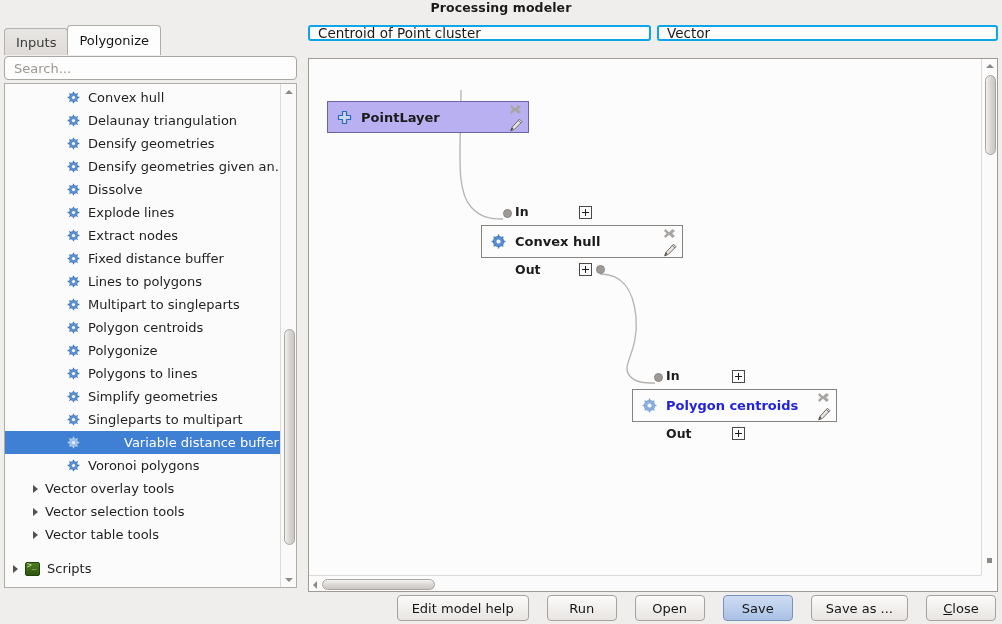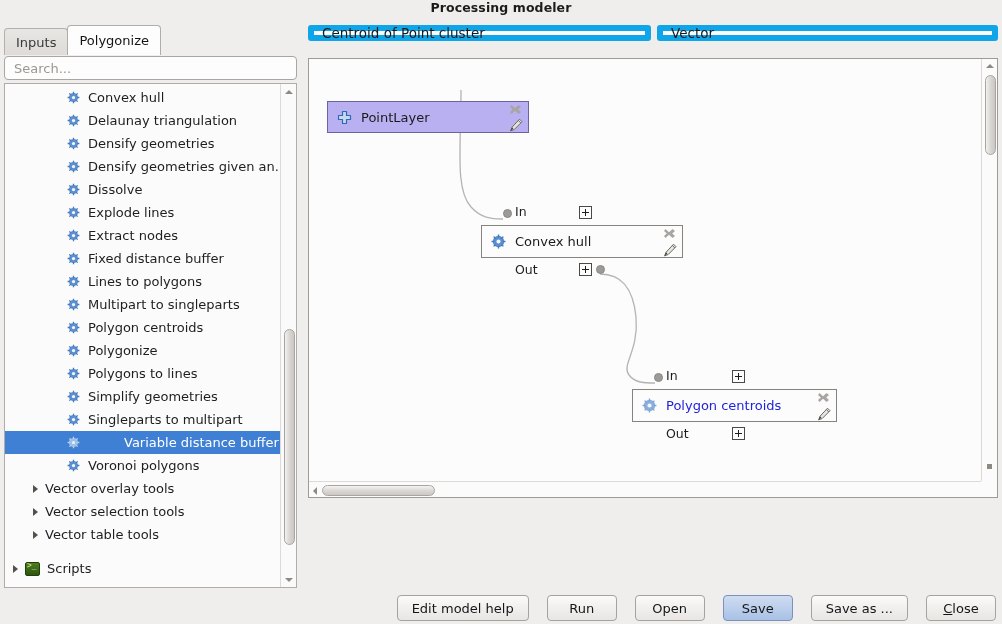--- a/index.html
+++ b/index.html
@@ -135,33 +135,34 @@
   .tri-dn { width:0;height:0;border-top:4px solid #8d8985;border-left:4px solid transparent;border-right:4px solid transparent;}
   .vthumb {
     position: absolute; left: 3px; width: 11px;
     background: linear-gradient(90deg,#f2f1f0,#d9d6d3,#c9c6c3);
     border: 1px solid #a8a5a1; border-radius: 6px;
   }
 
   
   .namefield {
     position: absolute; height: 16px;
-    background: #fdfdfd; border: 6px solid #0ea5e9; border-radius: 3px;
+    background: #fdfdfd; border: 2px solid #0ea5e9; border-radius: 3px;
     display: flex; align-items: center; padding: 0 8px;
     font-size: 13.5px; color: #1a1a1a;
   }
   #model-name-field { left: 308px; top: 25px; width: 343px; }
   #model-group-field { left: 657px; top: 25px; width: 341px; }
 
   
   .canvaswrap {
-    position: absolute; left: 308px; top: 58px; width: 690px; height: 440px;
+    position: absolute; left: 308px; top: 58px; width: 690px; height: 534px;
     background: #bef264;
     border: 1px solid #9e9a96;
     overflow: hidden;
+    font-weight: bold;
   }
   .canvas {
     position: absolute; left: 0; top: 0; right: 16px; bottom: 16px;
     background: #fcfcfc;
     overflow: hidden;
   }
   .canvas-svg { position: absolute; left: 0; top: 0; }
 
   
   .node {

